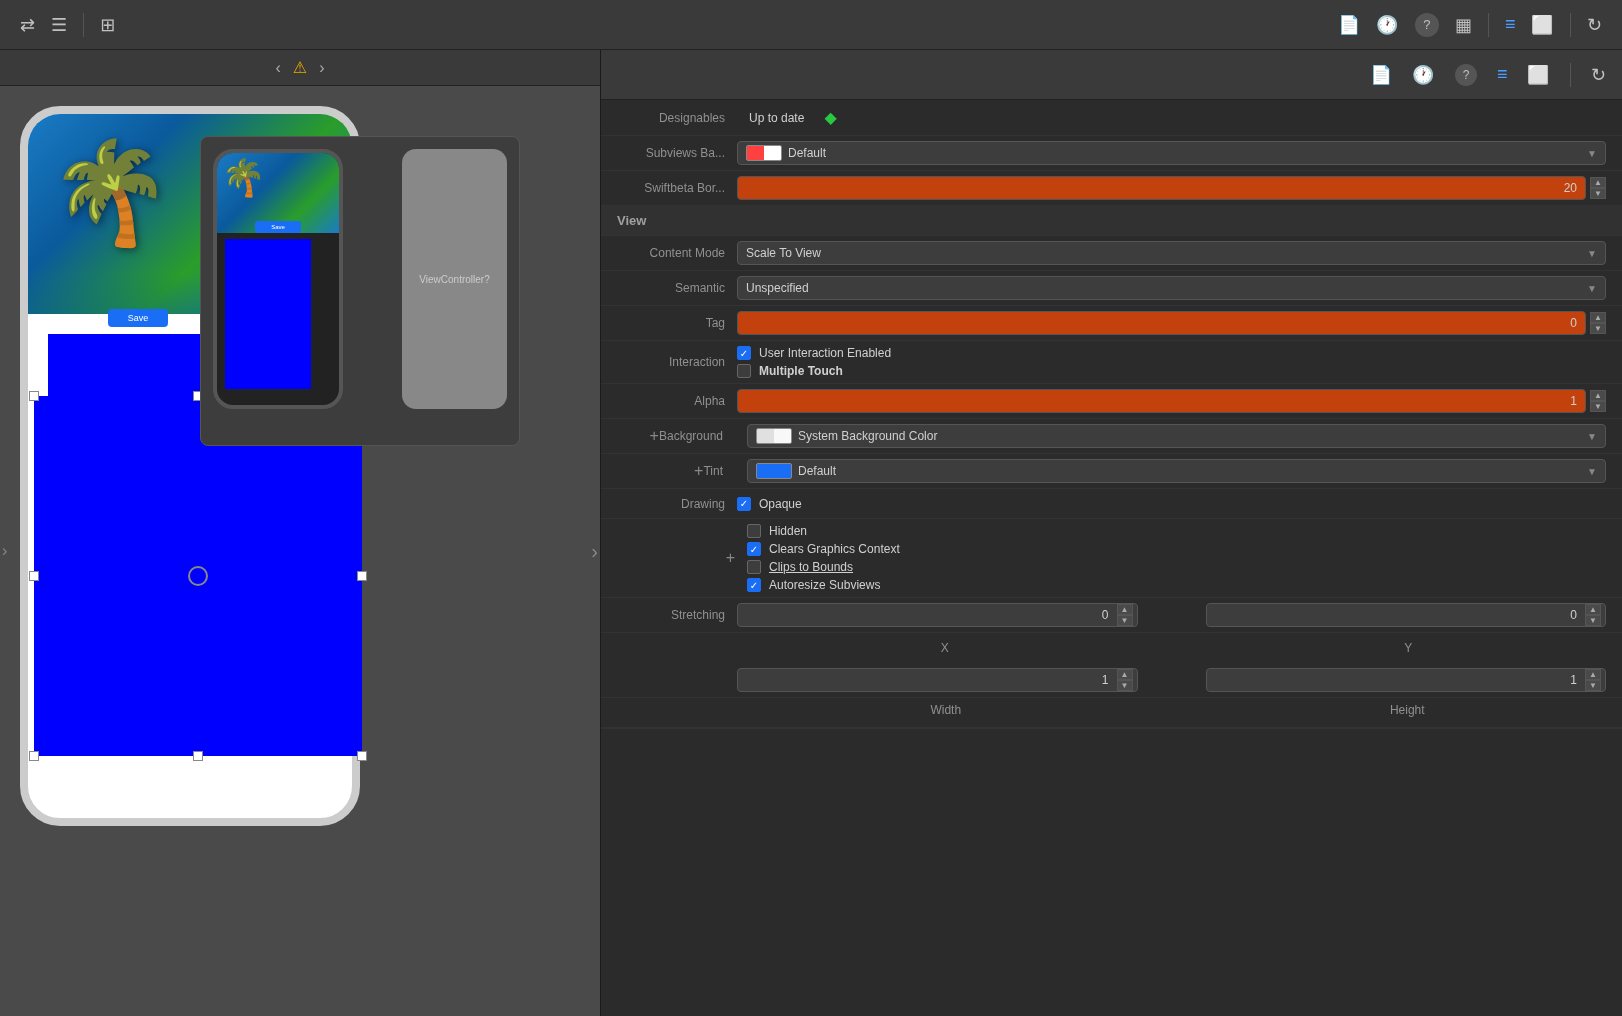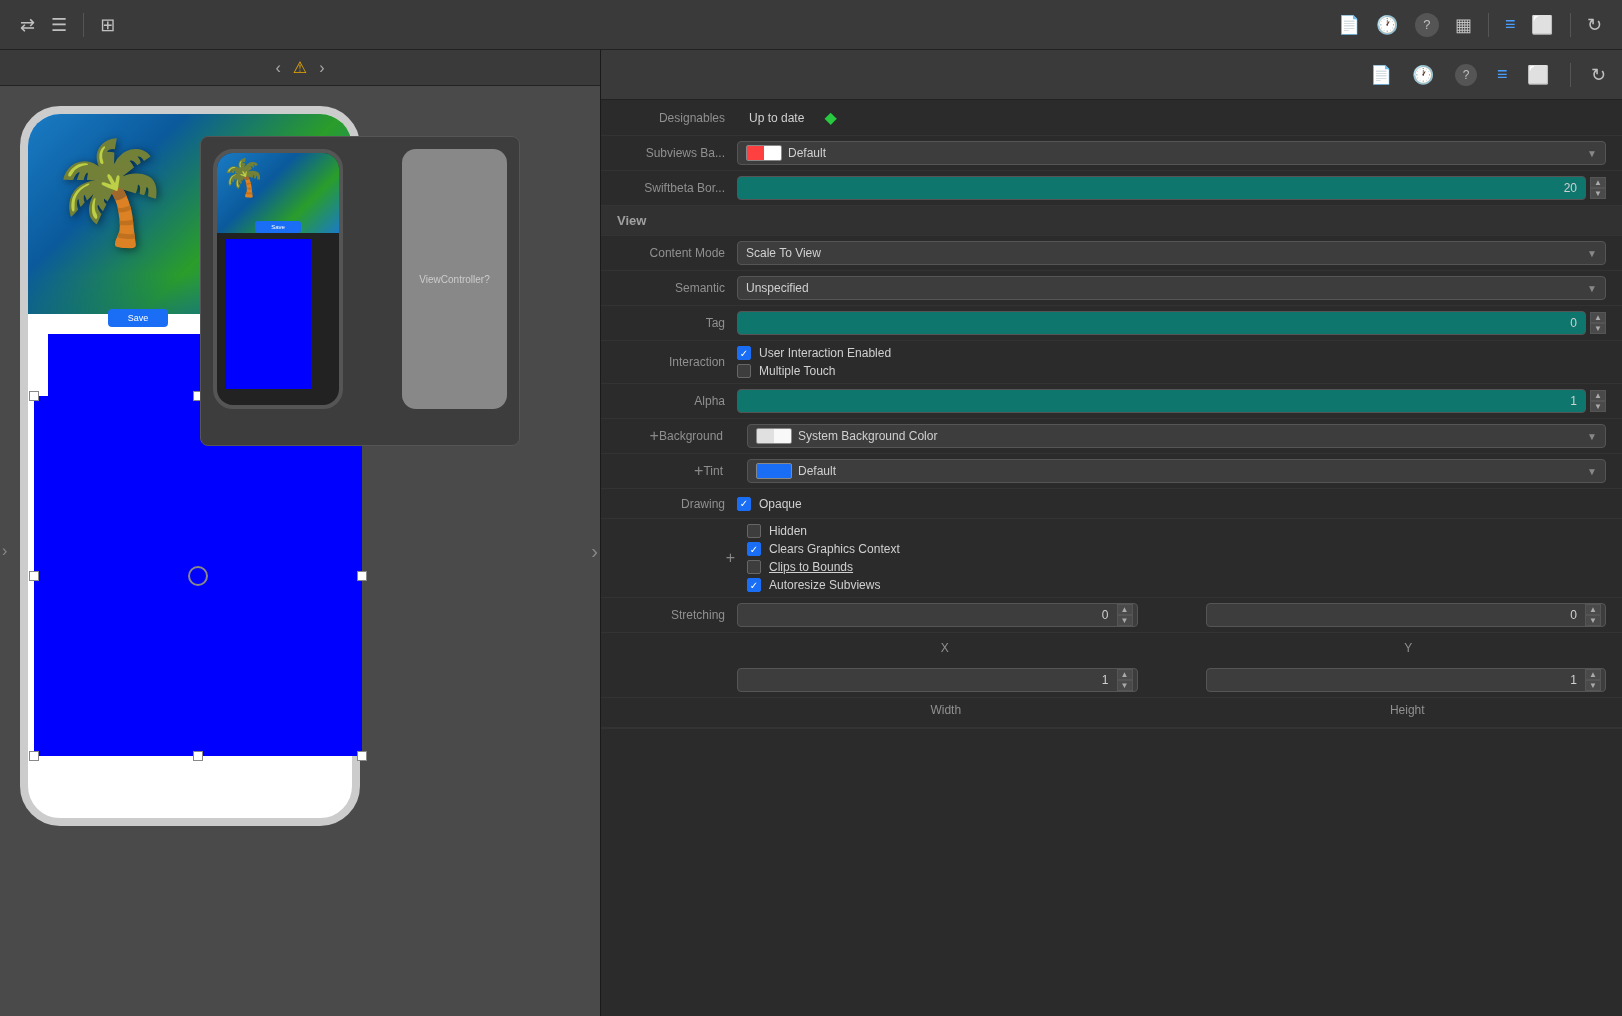--- a/index.html
+++ b/index.html
@@ -301,21 +301,21 @@
       cursor: pointer;
     }
     .inspector-select .chevron {
       color: #888;
       font-size: 10px;
     }
 
     
     .inspector-number {
       flex: 1;
-      background: #0f766e;
+      background: #c2410c;
       border: 1px solid #555;
       border-radius: 4px;
       color: #d0d0d0;
       padding: 3px 8px;
       font-size: 12px;
       height: 24px;
       display: flex;
       align-items: center;
       justify-content: flex-end;
       position: relative;
@@ -599,21 +599,21 @@
       </div>
 
       <div class="inspector-row">
         <span class="inspector-label">Interaction</span>
         <div class="inspector-value">
           <div style="display:flex;flex-direction:column;gap:4px;width:100%;">
             <div style="display:flex;align-items:center;">
               <span class="inspector-checkbox">✓</span>
               <span class="checkbox-label">User Interaction Enabled</span>
             </div>
-            <div style="display:flex;align-items:flex-end;">
+            <div style="display:flex;align-items:flex-end;font-weight:bold;">
               <span class="inspector-checkbox unchecked"></span>
               <span class="checkbox-label">Multiple Touch</span>
             </div>
           </div>
         </div>
       </div>
 
       <div class="inspector-row">
         <span class="inspector-label">Alpha</span>
         <div class="inspector-value">

